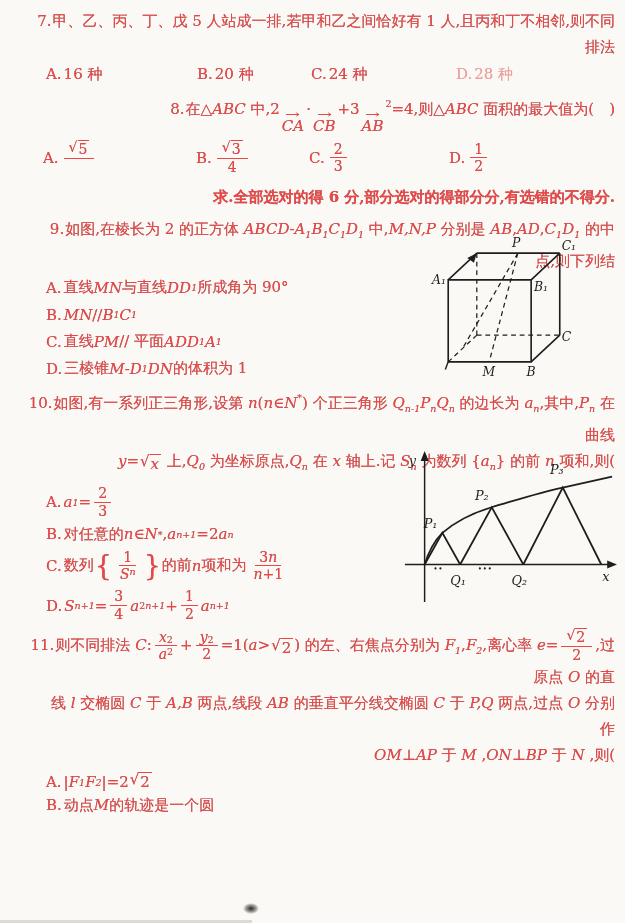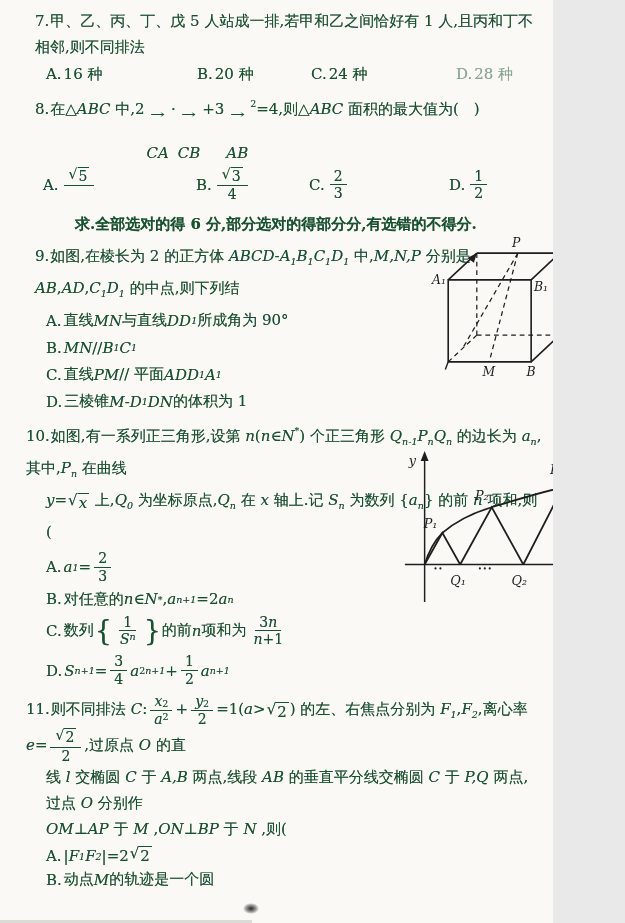--- a/index.html
+++ b/index.html
@@ -1,20 +1,21 @@
 <!DOCTYPE html>
 <html><head>
 <meta charset="utf-8">
 <style>
   html,body{margin:0;padding:0;background:#e9e9e9;}
   #paper{
-    position:relative;width:553px;height:923px;overflow:hidden;
+    position:relative;width:625px;height:923px;overflow:hidden;
     background:#faf9f5;
-    color:#14532d;
+    color:#ef4444;
     font-family:"DejaVu Serif","Liberation Serif",serif;
+    text-align:right;
   }
   #content{
     position:absolute;left:0;top:0;right:0;
     padding:8px 10px 0 35px;font-size:15px;
     text-shadow:0 0 0.4px rgba(40,40,40,0.55);
   }
   .line{line-height:26px;}
   .cont{padding-left:11px;}
   .qnum{margin-right:1px;}
   .question{margin-bottom:3px;}
@@ -42,21 +43,21 @@
   .sqrt{display:inline-flex;align-items:flex-start;margin:0 1px;}
   .sq-sym{line-height:1.05;}
   .sq-rad{border-top:1.4px solid currentColor;line-height:1.25;padding:0 2px 0 1px;}
   .frac{display:inline-flex;flex-direction:column;align-items:center;vertical-align:middle;margin:0 3px;line-height:1.2;font-size:14px;}
   .fr-n{border-bottom:1.4px solid currentColor;padding:0 4px;display:inline-flex;align-items:flex-end;}
   .fr-d{padding:0 4px;display:inline-flex;}
   .frac .msub{vertical-align:-3px;}
   .frac .msup{vertical-align:5px;}
   .vec{display:inline-flex;flex-direction:column;align-items:center;line-height:1;vertical-align:-4px;margin:0 2px;}
   .vec-a{font-size:11px;height:8px;line-height:8px;transform:scaleX(1.6);}
-  .vec-b{font-style:italic;line-height:1.05;margin-top:27px;}
+  .vec-b{font-style:italic;line-height:1.05;}
   .big{font-size:1.8em;font-weight:400;vertical-align:middle;line-height:0.8;margin:0 1px;}
   
   .cube-svg{position:absolute;left:431px;top:236px;}
   .curve-svg{position:absolute;left:397px;top:448px;}
   .dlabel{font-family:"DejaVu Serif","Liberation Serif",serif;font-style:italic;font-size:13px;fill:#1e1e1e;}
   
   .smudge{position:absolute;left:243px;top:903px;width:16px;height:11px;border-radius:50%;
     background:radial-gradient(ellipse at center,rgba(20,20,20,0.9) 0%,rgba(40,40,40,0.5) 40%,transparent 72%);
     filter:blur(0.6px);}
   .bottom-strip{position:absolute;left:0;bottom:0;width:252px;height:3px;background:#dcdbd6;}

